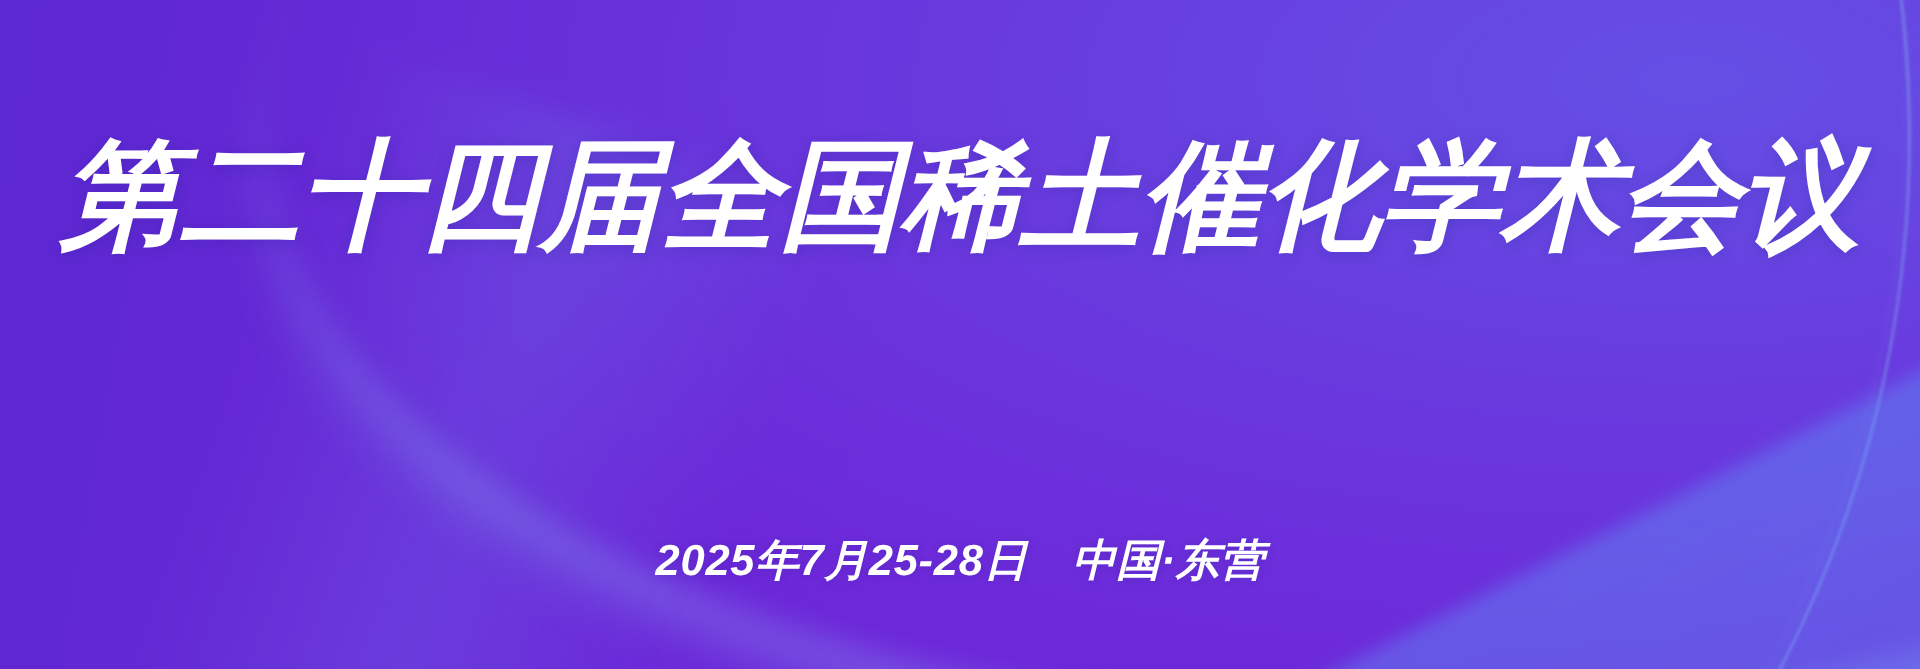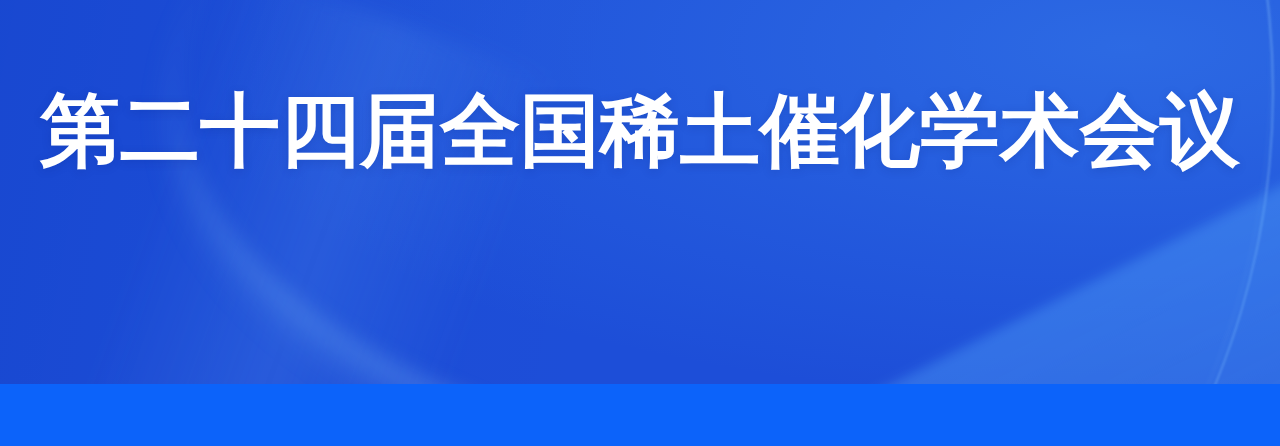--- a/index.html
+++ b/index.html
@@ -7,23 +7,24 @@
     padding: 0;
     background: #0C63FA;
   }
   body {
     font-family: "Liberation Sans", "DejaVu Sans", sans-serif;
   }
 
   .banner {
     position: relative;
     width: 1280px;
-    height: 384px;
+    height: 446px;
     overflow: hidden;
-    background: #1d4ed8;
+    background: #6d28d9;
+    font-style: italic;
   }
 
   
   .bg-layer {
     position: absolute;
     inset: 0;
     pointer-events: none;
   }
 
   
@@ -172,15 +173,16 @@
   <div class="bg-arc-thin2"></div>
 
   <div class="bg-streak-left"></div>
 
   <div class="bg-band-c"></div>
   <div class="bg-band-a"></div>
   <div class="bg-band-b"></div>
 
   <div class="content">
     <div class="title">第二十四届全国稀土催化学术会议</div>
+    <div class="subtitle">2025年7月25-28日　中国·东营</div>
   </div>
 
 </div>
 
 </body></html>

